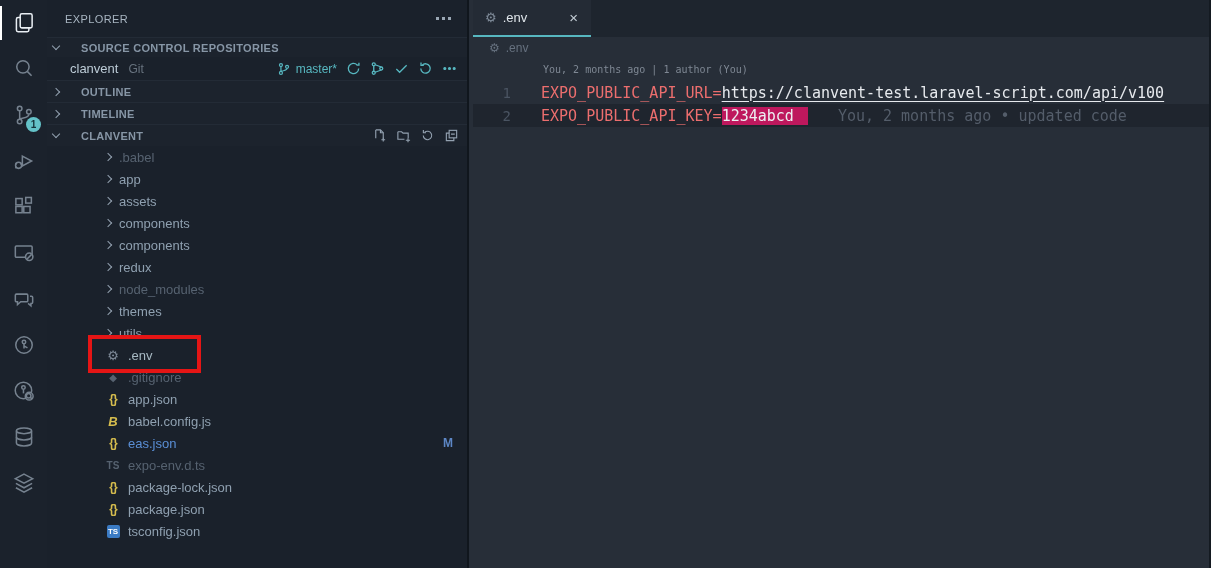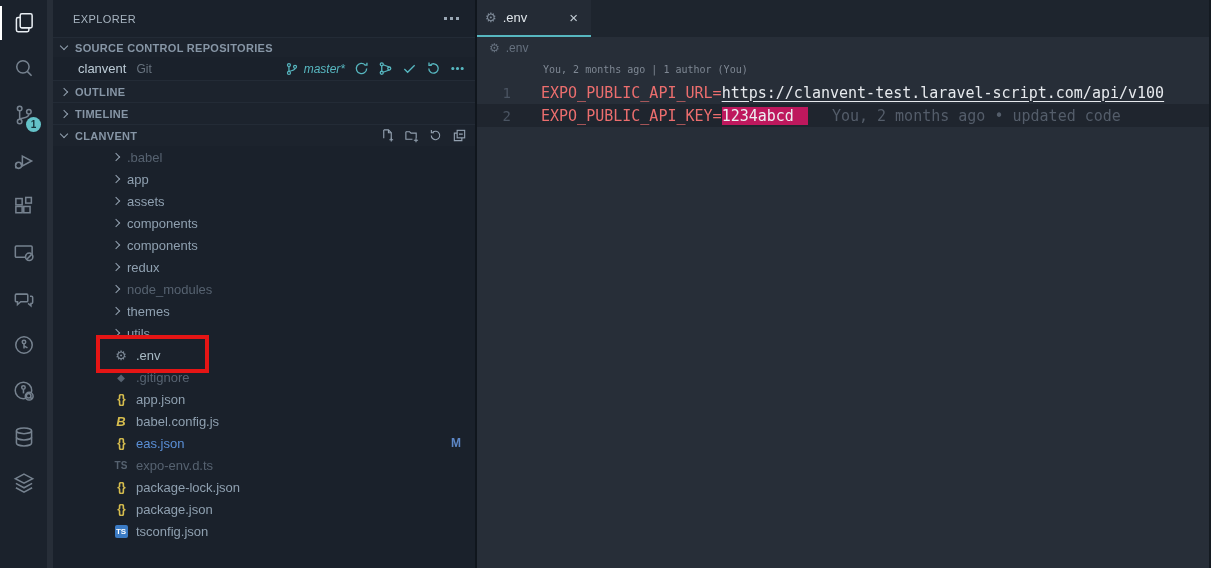--- a/index.html
+++ b/index.html
@@ -12,38 +12,38 @@
                  background:#1b222c; display:flex; flex-direction:column; align-items:center; z-index:3; }
   .ab-slot { position:relative; width:47px; height:46px; display:flex; align-items:center; justify-content:center; cursor:pointer; }
   .ab-slot svg { stroke:#76828f; fill:none; stroke-width:1.4; }
   .ab-slot.active svg { stroke:#e9eef3; }
   .ab-slot.active::before { content:""; position:absolute; left:0; top:6px; width:2px; height:34px; background:#ffffff; }
   .ab-badge { position:absolute; right:6px; bottom:6px; width:15px; height:15px; border-radius:50%;
               background:#64c2c8; color:#15333a; font-size:10px; font-weight:bold;
               display:flex; align-items:center; justify-content:center; }
 
   
-  .sidebar { position:absolute; left:53px; top:0; width:424px; height:568px; background:#1a212b;
+  .sidebar { position:absolute; left:45px; top:0; width:424px; height:568px; background:#1a212b;
              border-right:2px solid #10161d; color:#8fa0b0; z-index:2; }
   .sb-title { height:37px; display:flex; align-items:center; padding:0 12px 0 20px; }
   .sb-title-text { font-size:11px; letter-spacing:.4px; color:#a9b6c2; }
   .dots { margin-left:auto; display:flex; gap:3px; cursor:pointer; padding:4px; }
   .dots i { width:3px; height:3px; background:#9aa7b4; display:block; }
-  .sec { display:flex; align-items:center; gap:6px; padding:0 8px 0 6px;
+  .sec { display:flex; align-items:center; gap:20px; padding:0 8px 0 6px;
          font-size:11px; font-weight:bold; letter-spacing:.3px; color:#8796a6;
          background:#1c232d; border-top:1px solid #232b36; cursor:pointer; }
   .sec.h20 { height:20px; } .sec.h22 { height:22px; }
   .chev { width:6px; height:6px; border-right:1.4px solid #93a1b0; border-bottom:1.4px solid #93a1b0;
           display:inline-block; flex:0 0 auto; }
   .chev.right { transform:rotate(-45deg); margin:0 2px; }
   .chev.down  { transform:rotate(45deg); margin:-3px 2px 0 2px; }
   .repo-row { height:23px; display:flex; align-items:center; padding:0 10px 0 25px; font-size:13px; cursor:pointer; }
   .repo-name { color:#bccbd6; }
   .repo-type { color:#68737f; margin-left:10px; font-size:12px; }
-  .repo-controls { margin-left:auto; display:flex; align-items:center; gap:9px; color:#57b7c0;font-style:italic; }
+  .repo-controls { margin-left:auto; display:flex; align-items:center; gap:9px; color:#57b7c0; }
   .repo-controls svg { stroke:#57b7c0; fill:none; stroke-width:1.4; }
   .branch-label { font-size:12px; color:#57b7c0; margin-left:-4px; }
   .sec-actions { margin-left:auto; display:flex; gap:9px; }
   .sec-actions svg { stroke:#93a1b0; fill:none; stroke-width:1.2; cursor:pointer; }
 
   .tree { position:absolute; left:0; top:146px; width:422px; }
   .trow { height:22px; display:flex; align-items:center; padding-left:58px; font-size:13px;
           color:#8fa0b0; cursor:pointer; white-space:nowrap; }
   .trow .chev { margin-right:8px; }
   .trow.file { padding-left:60px; }
@@ -78,21 +78,21 @@
 
   .code { font-family:"DejaVu Sans Mono","Liberation Mono",monospace; font-size:15px; }
   .crow { height:23px; display:flex; align-items:center; white-space:pre; }
   .ln { width:68px; padding-right:30px; text-align:right; color:#4a5462; flex:0 0 auto; font-size:14px; }
   .codelens { padding-left:70px; color:#7f8894; font-size:10px; height:23px; display:flex; align-items:center; }
   .envkey { color:#ec6e6e; }
   .envval { color:#e7eaee; }
   .link { text-decoration:underline; text-underline-offset:3px; cursor:pointer; }
   .crow.current { background:#1f252e; }
   .selection { background:#be185d; color:#eceff2; padding-right:14px; }
-  .blame { color:#545d6a; margin-left:24px; }
+  .blame { color:#545d6a; margin-left:30px; }
   .right-edge { position:absolute; right:0; top:0; width:2px; height:568px; background:#141a21; z-index:5; }
 </style>
 </head>
 <body>
 
 <div class="app">
 
   <div class="activitybar">
     <div class="ab-slot active">
       <svg width="26" height="26" viewBox="0 0 24 24">

